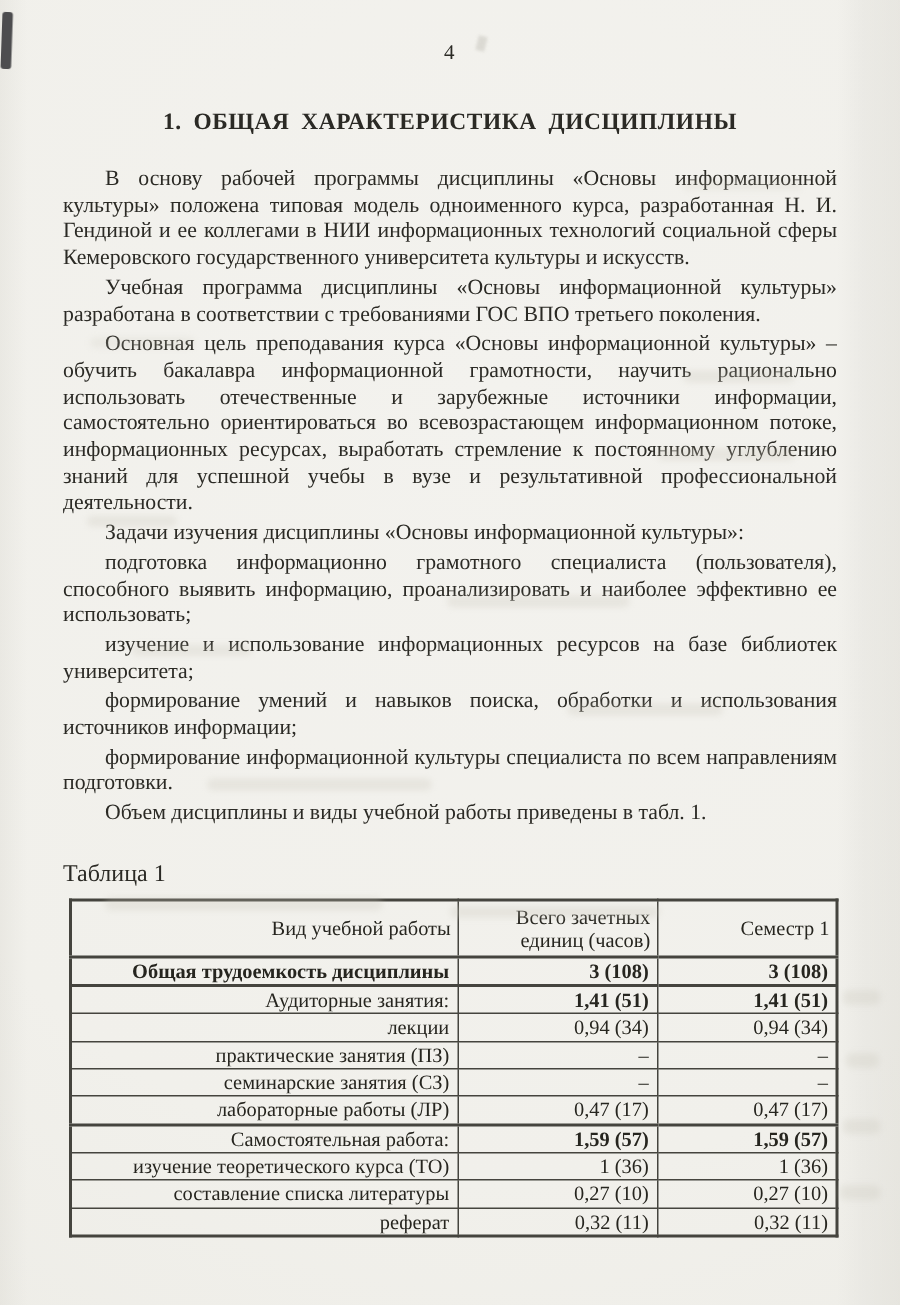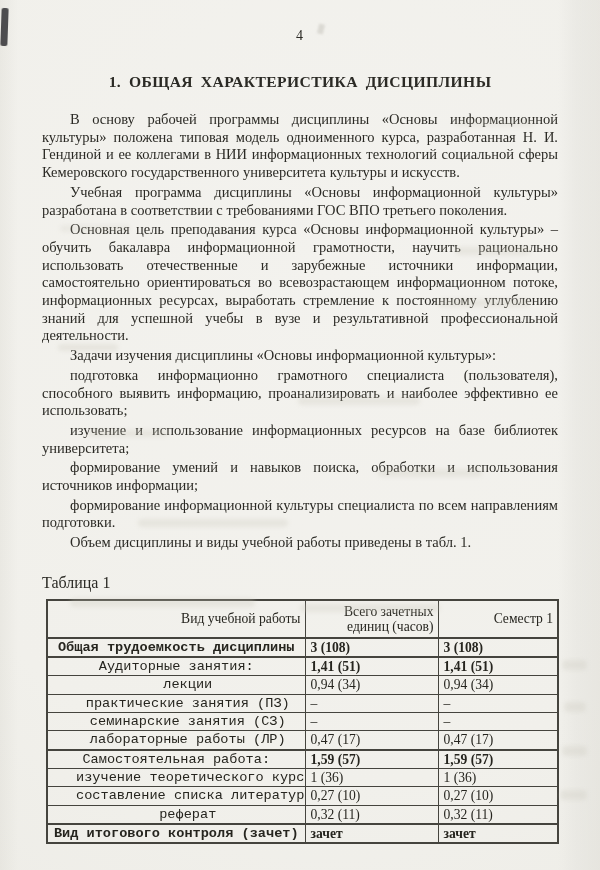--- a/index.html
+++ b/index.html
@@ -79,23 +79,23 @@
     line-height:15.3px;
     overflow:hidden;white-space:nowrap;
   }
   table.workload th{
     font-weight:normal;text-align:right;vertical-align:middle;
     padding:3px 4px;line-height:15px;white-space:normal;
     height:30px;
   }
   thead tr th{border-bottom:2px solid #45443e;}
   tr.thick-top td{border-top:2px solid #45443e;}
-  td.c-label{text-align:center;padding-left:5px;font-family:Liberation Mono, monospace;}
+  td.c-label{text-align:right;padding-left:5px;}
   td.c-label.indent{padding-left:28px;}
-  td.c-val{text-align:left;}
+  td.c-val{text-align:right;}
   .b{font-weight:bold;}
 </style>
 </head>
 <body>
 
 <div class="page">
 
   <div class="scan-mark"></div>
   <div class="bleed b1"></div>
   <div class="bleed b2"></div>
@@ -191,22 +191,17 @@
           <tr>
             <td class="c-label indent">составление списка литературы</td>
             <td class="c-val">0,27 (10)</td>
             <td class="c-val">0,27 (10)</td>
           </tr>
           <tr>
             <td class="c-label indent">реферат</td>
             <td class="c-val">0,32 (11)</td>
             <td class="c-val">0,32 (11)</td>
           </tr>
-          <tr class="thick-top">
-            <td class="c-label b">Вид итогового контроля (зачет)</td>
-            <td class="c-val b">зачет</td>
-            <td class="c-val b">зачет</td>
-          </tr>
         </tbody>
     </table>
   </div>
 
 </div>
 
 </body></html>

